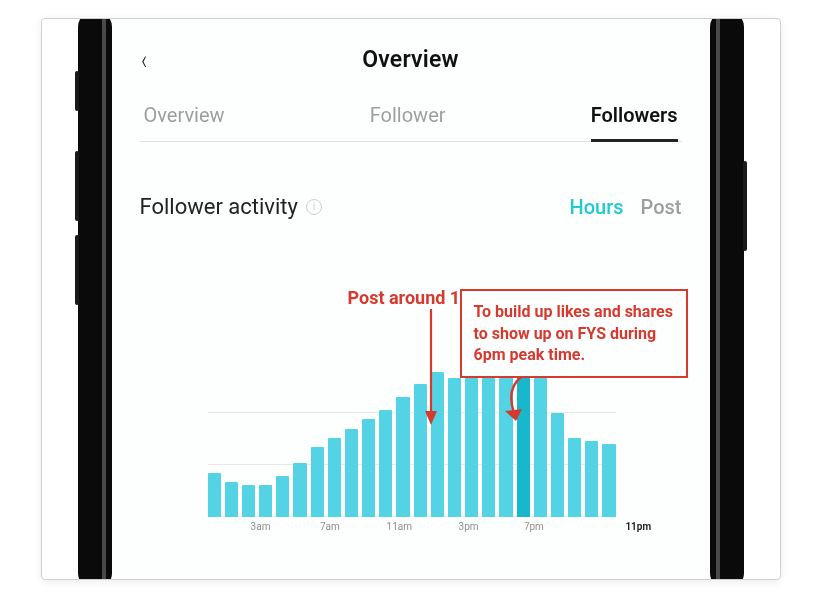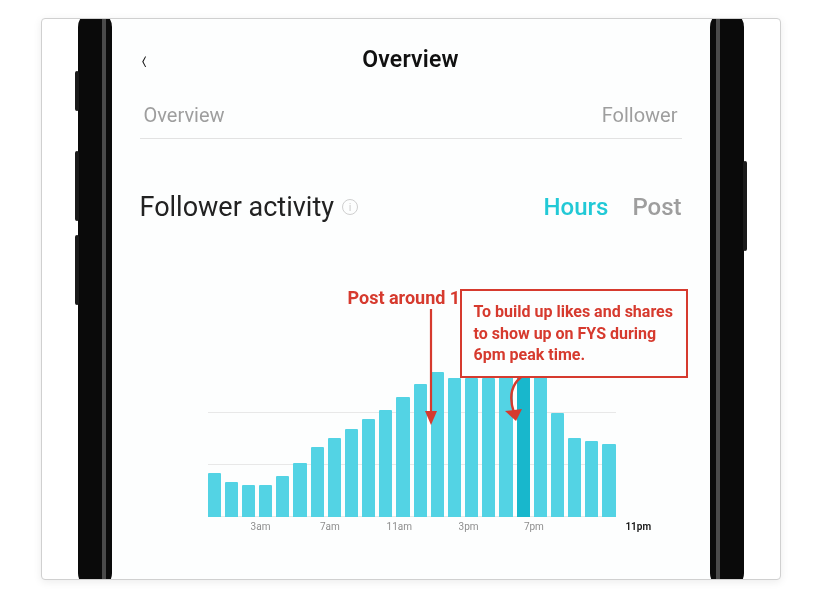--- a/index.html
+++ b/index.html
@@ -70,28 +70,28 @@
   .title { font-size: 23px; font-weight:600; color:#111; letter-spacing:0.2px;}
   .tabs {
     display:flex; justify-content:space-between; margin-top:26px;
     padding: 0 4px;
   }
   .tab { font-size:20px; color:#9e9e9e; padding-bottom:12px; cursor:pointer;}
   .tab.active { color:#111; font-weight:600; border-bottom:3px solid #222;}
   .divider { height:1px; background:#e2e2e2; margin-top:-1px;}
   
   .fa-row { display:flex; align-items:center; margin-top:52px; }
-  .fa-label { font-size:27px; color:#222; }
+  .fa-label { font-size:22px; color:#222; }
   .info-icon {
     width:16px; height:16px; border:1.5px solid #cfcfcf; border-radius:50%;
     margin-left:8px; display:flex; align-items:center; justify-content:center;
     font-size:11px; color:#cfcfcf;
   }
   .spacer { flex:1; }
-  .toggle { display:flex; gap:24px; font-size:24px;justify-content:center;}
+  .toggle { display:flex; gap:17px; font-size:20px;justify-content:center;}
   .hours { color:#22c9d6; font-weight:500; cursor:pointer;}
   .days { color:#9e9e9e; font-weight:500; cursor:pointer;}
   .peak-box {
     display:inline-block;
     border:2.5px solid #d63a2e;
     padding:4px 14px 6px 14px;
     margin-top:14px;
     font-size:30px; font-weight:700; color:#111;
   }
   
@@ -140,20 +140,21 @@
   <div class="screen">
 
     <div class="hdr">
       <div class="back">‹</div>
       <div class="title">Overview</div>
     </div>
 
     <div class="tabs">
       <div class="tab">Overview</div>
       <div class="tab">Follower</div>
+      <div class="tab active">Followers</div>
     </div>
     <div class="divider"></div>
 
     <div class="fa-row">
       <div class="fa-label">Follower activity</div>
       <div class="info-icon">i</div>
       <div class="spacer"></div>
       <div class="toggle">
         <span class="hours">Hours</span>
         <span class="days">Post</span>

